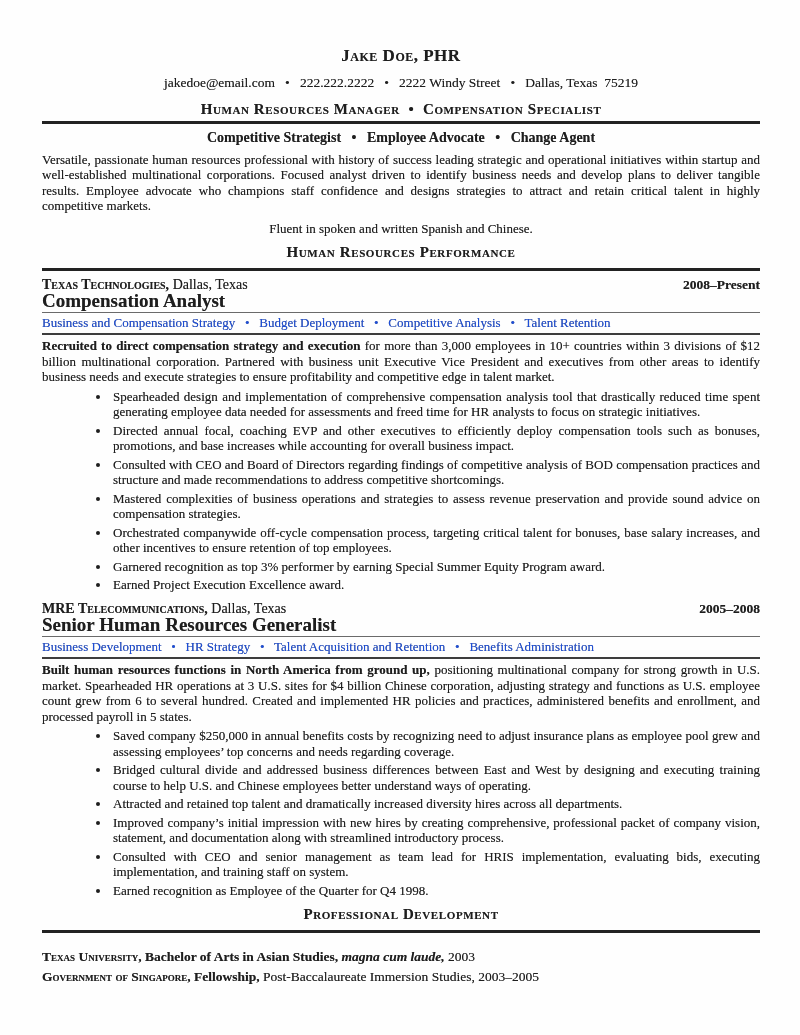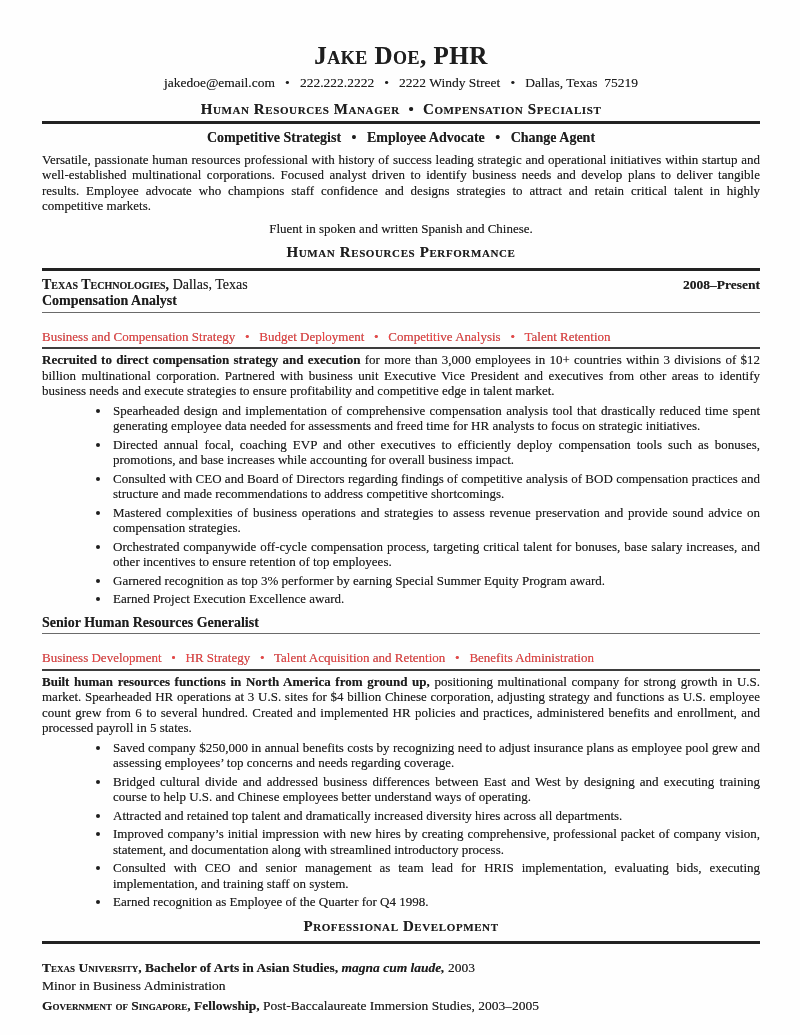--- a/index.html
+++ b/index.html
@@ -13,21 +13,21 @@
     overflow: hidden;
     text-shadow: 0 0 0.5px rgba(30,30,30,0.55);
   }
   .pre { white-space: pre-wrap; }
   .sc { font-variant: small-caps; }
   .b { font-weight: bold; }
   .i { font-style: italic; }
 
   .name {
     text-align: center; font-variant: small-caps; font-weight: bold;
-    font-size: 25px; line-height: 27px; letter-spacing: 0.5px; margin: 0 0 6px 0;
+    font-size: 17px; line-height: 27px; letter-spacing: 0.5px; margin: 0 0 6px 0;
   }
   .contact { text-align: center; font-size: 13.5px; margin: 0; }
 
   .role-heading {
     text-align: center; font-variant: small-caps; font-weight: bold;
     font-size: 15px; letter-spacing: 0.6px;
     margin-top: 11px; padding-bottom: 4px;
     border-bottom: 3px solid #222;
   }
   .tagline {
@@ -42,24 +42,24 @@
     font-size: 15px; letter-spacing: 0.6px;
     margin-top: 6px; padding-bottom: 7px;
     border-bottom: 3px solid #222;
   }
 
   .job { margin-top: 6px; }
   .job-head { display: flex; justify-content: space-between; align-items: baseline; gap: 36px; }
   .company { font-size: 14px; }
   .company .sc { font-weight: bold; }
   .dates { font-weight: bold; font-size: 13.5px; }
-  .job-title { font-weight: bold; font-size: 14px; margin: 1px 0 3px 0; }
+  .job-title { font-weight: bold; font-size: 19px; margin: 1px 0 3px 0; }
   .keywords {
     border-top: 1px solid #6a6a6a; border-bottom: 2px solid #3d3d3d;
-    padding: 16px 0 3px 0; color: #ef4444;
+    padding: 2px 0 3px 0; color: #1d4ed8;
   }
   .lead { text-align: justify; margin: 3px 0 0 0; }
 
   ul.bullets { margin: 4px 0 0 0; padding: 0 0 0 69px; list-style: disc outside; }
   ul.bullets li { text-align: justify; margin: 0 0 3px 0; padding-left: 2px; }
 
   .edu { text-align: left; margin-top: 16px; }
   .edu-line { margin: 0 0 2px 0; font-size: 13.5px; }
   .edu-line .sc { font-weight: bold; }
   .edu-gap { margin-top: 5px; }
@@ -95,36 +95,39 @@
         <li>Directed annual focal, coaching EVP and other executives to efficiently deploy compensation tools such as bonuses, promotions, and base increases while accounting for overall business impact.</li>
         <li>Consulted with CEO and Board of Directors regarding findings of competitive analysis of BOD compensation practices and structure and made recommendations to address competitive shortcomings.</li>
         <li>Mastered complexities of business operations and strategies to assess revenue preservation and provide sound advice on compensation strategies.</li>
         <li>Orchestrated companywide off-cycle compensation process, targeting critical talent for bonuses, base salary increases, and other incentives to ensure retention of top employees.</li>
         <li>Garnered recognition as top 3% performer by earning Special Summer Equity Program award.</li>
         <li>Earned Project Execution Excellence award.</li>
       </ul>
   </div>
 
   <div class="job" style="margin-top:8px;">
+    <div class="job-head">
+      <span class="company"><span class="sc">MRE Telecommunications,</span><span> Dallas, Texas</span></span>
+      <span class="dates">2005–2008</span>
+    </div>
     <div class="job-title">Senior Human Resources Generalist</div>
     <div class="keywords pre">Business Development   •   HR Strategy   •   Talent Acquisition and Retention   •   Benefits Administration</div>
     <p class="lead"><span class="b">Built human resources functions in North America from ground up,</span><span> positioning multinational company for strong growth in U.S. market. Spearheaded HR operations at 3 U.S. sites for $4 billion Chinese corporation, adjusting strategy and functions as U.S. employee count grew from 6 to several hundred. Created and implemented HR policies and practices, administered benefits and enrollment, and processed payroll in 5 states.</span></p>
     <ul class="bullets">
         <li>Saved company $250,000 in annual benefits costs by recognizing need to adjust insurance plans as employee pool grew and assessing employees’ top concerns and needs regarding coverage.</li>
         <li>Bridged cultural divide and addressed business differences between East and West by designing and executing training course to help U.S. and Chinese employees better understand ways of operating.</li>
         <li>Attracted and retained top talent and dramatically increased diversity hires across all departments.</li>
         <li>Improved company’s initial impression with new hires by creating comprehensive, professional packet of company vision, statement, and documentation along with streamlined introductory process.</li>
         <li>Consulted with CEO and senior management as team lead for HRIS implementation, evaluating bids, executing implementation, and training staff on system.</li>
         <li>Earned recognition as Employee of the Quarter for Q4 1998.</li>
       </ul>
   </div>
 
   <div class="section-heading" style="margin-top:9px;">
     <span class="sc">Professional Development</span>
   </div>
 
   <div class="edu">
     <p class="edu-line"><span class="sc">Texas University,</span><span class="b"> Bachelor of Arts in Asian Studies,</span><span class="b i"> magna cum laude,</span><span> 2003</span></p>
-    <p class="edu-line">Minor in Business Administration</p>
     <p class="edu-line edu-gap"><span class="sc">Government of Singapore,</span><span class="b"> Fellowship,</span><span> Post-Baccalaureate Immersion Studies, 2003–2005</span></p>
   </div>
 
 </div>
 
 </body></html>

